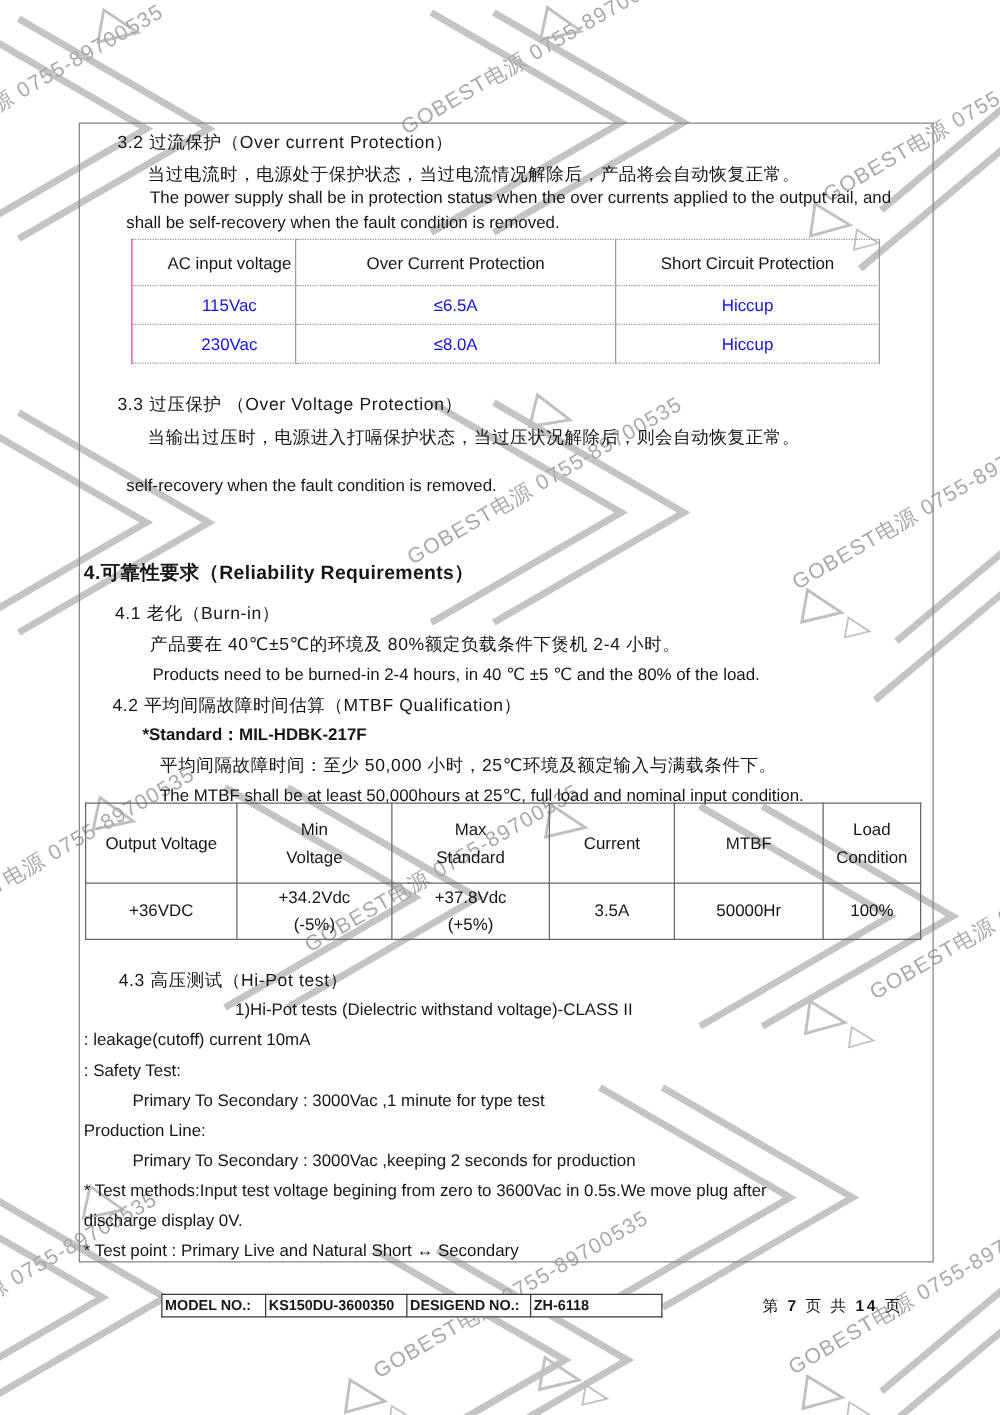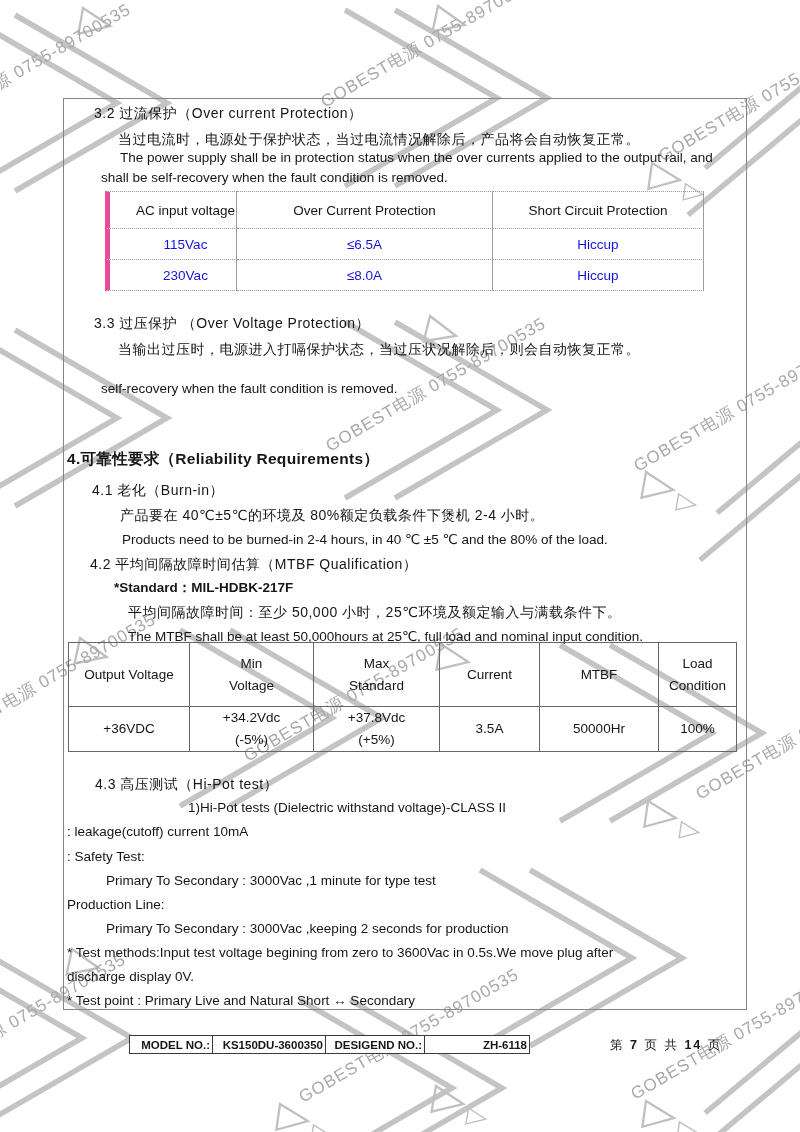--- a/index.html
+++ b/index.html
@@ -13,31 +13,31 @@
   
   #content{position:absolute;left:63px;top:98px;width:682px;height:910px;border:1px solid #858585;z-index:1;}
   .ln{position:absolute;white-space:nowrap;line-height:1.25;font-size:13.5px;}
   .cn{font-size:14px;letter-spacing:.5px;}
   .sec4{font-size:15.5px;font-weight:bold;letter-spacing:.3px;}
   .bold{font-weight:bold;}
   
   .t1{position:absolute;left:41px;top:92px;width:599px;border-spacing:0;table-layout:fixed;}
   .t1 td{border-right:1px solid #9b9b9b;border-bottom:1px dotted #999;text-align:center;font-size:13.5px;padding:0;}
   .t1 tr:first-child td{border-top:1px dotted #999;}
-  .t1 td:first-child{border-left:5px solid #ec4899;padding-left:25px;}
+  .t1 td:first-child{border-left:1px solid #ec4899;padding-left:25px;}
   .t1 tr.hdr td{height:36px;color:#161616;}
   .t1 tr.val td{height:30px;color:#1313dd;}
   
   .t2{position:absolute;left:4px;top:543px;width:668px;border-collapse:collapse;table-layout:fixed;}
   .t2 td{border:1px solid #666;text-align:center;font-size:13.5px;white-space:pre-line;vertical-align:middle;padding:0;line-height:1.6;}
   .t2 tr.hdr td{height:63px;}
   .t2 tr.val td{height:44px;}
   
   #ftable{position:absolute;left:129px;top:1035px;border-collapse:collapse;table-layout:fixed;z-index:1;background:#fff;}
-  #ftable td{border:1px solid #3a3a3a;font-size:11.5px;font-weight:600;text-align:right;height:17px;padding:0 2px;white-space:nowrap;}
+  #ftable td{border:1px solid #3a3a3a;font-size:11.5px;font-weight:600;text-align:left;height:17px;padding:0 2px;white-space:nowrap;}
   #pagenum{position:absolute;left:610px;top:1037px;font-size:12.5px;z-index:1;white-space:nowrap;letter-spacing:2px;}
   #pagenum .num{font-weight:bold;}
 </style>
 </head>
 <body>
 
 <div id="page">
 
   <svg id="wm" width="800" height="1132" viewBox="0 0 800 1132">
     <defs>

